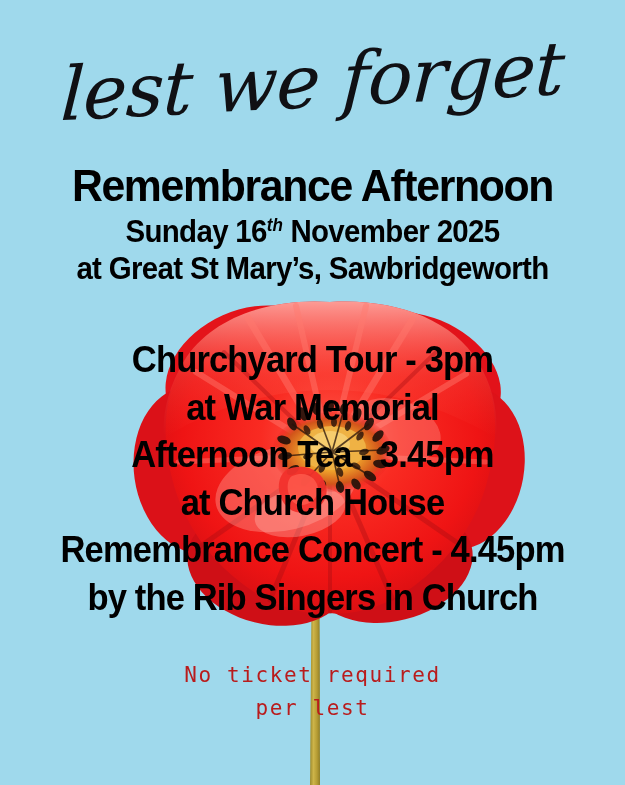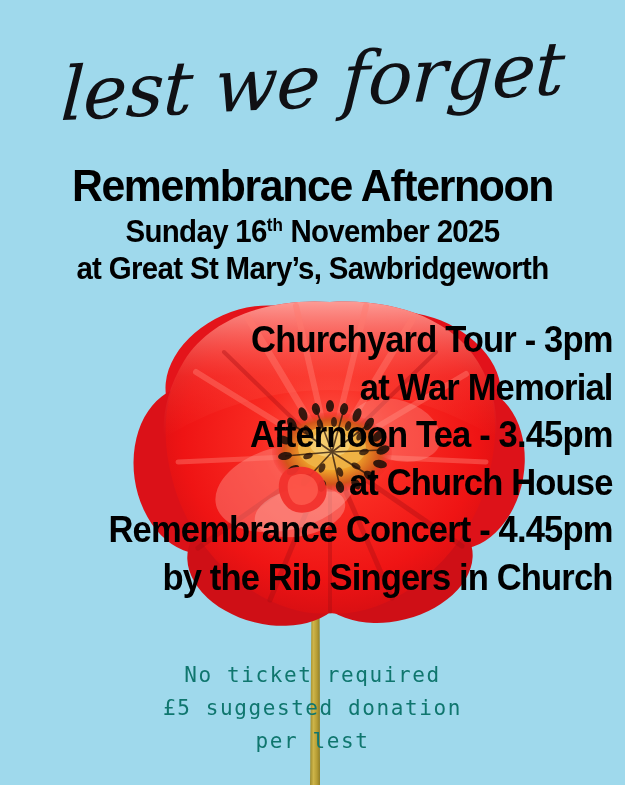--- a/index.html
+++ b/index.html
@@ -88,29 +88,29 @@
     transform: scaleX(0.95);
     white-space: nowrap;
   }
   .subline.date { top: 216px; }
   .subline.venue { top: 253px; }
 
   .subline .ord {
     font-size: 0.58em;
     vertical-align: 0.62em;
     letter-spacing: 0;
+    font-style: italic;
   }
 
   .schedule {
     position: absolute;
     left: 0;
     right: 0;
-    top: 316px;
+    top: 336px;
     font-size: 0;
-    text-align: right;
   }
   .schedule .evt {
     display: block;
     font-size: 36px;
     font-weight: 700;
     line-height: 1.32;
     color: #000000;
     letter-spacing: -0.9px;
     transform: scaleX(0.96);
     white-space: nowrap;
@@ -122,21 +122,21 @@
     right: 0;
     top: 659px;
     font-size: 0;
   }
   .notes .note {
     display: block;
     font-family: "DejaVu Sans Mono", "Liberation Mono", monospace;
     font-size: 21px;
     font-weight: 400;
     line-height: 1.58;
-    color: #0f766e;
+    color: #b91c1c;
     letter-spacing: 1.6px;
     white-space: nowrap;
   }
 </style>
 </head>
 <body>
 
 <div id="poster">
 
   <svg id="poppy-art" viewBox="0 0 625 785" width="625" height="785" xmlns="http://www.w3.org/2000/svg" aria-hidden="true">
@@ -299,18 +299,17 @@
       <span class="evt">Churchyard Tour - 3pm</span>
       <span class="evt">at War Memorial</span>
       <span class="evt">Afternoon Tea - 3.45pm</span>
       <span class="evt">at Church House</span>
       <span class="evt">Remembrance Concert - 4.45pm</span>
       <span class="evt">by the Rib Singers in Church</span>
     </div>
 
     <div class="notes">
       <span class="note">No ticket required</span>
-      <span class="note">£5 suggested donation</span>
       <span class="note">per lest</span>
     </div>
 
   </div>
 </div>
 
 </body></html>

